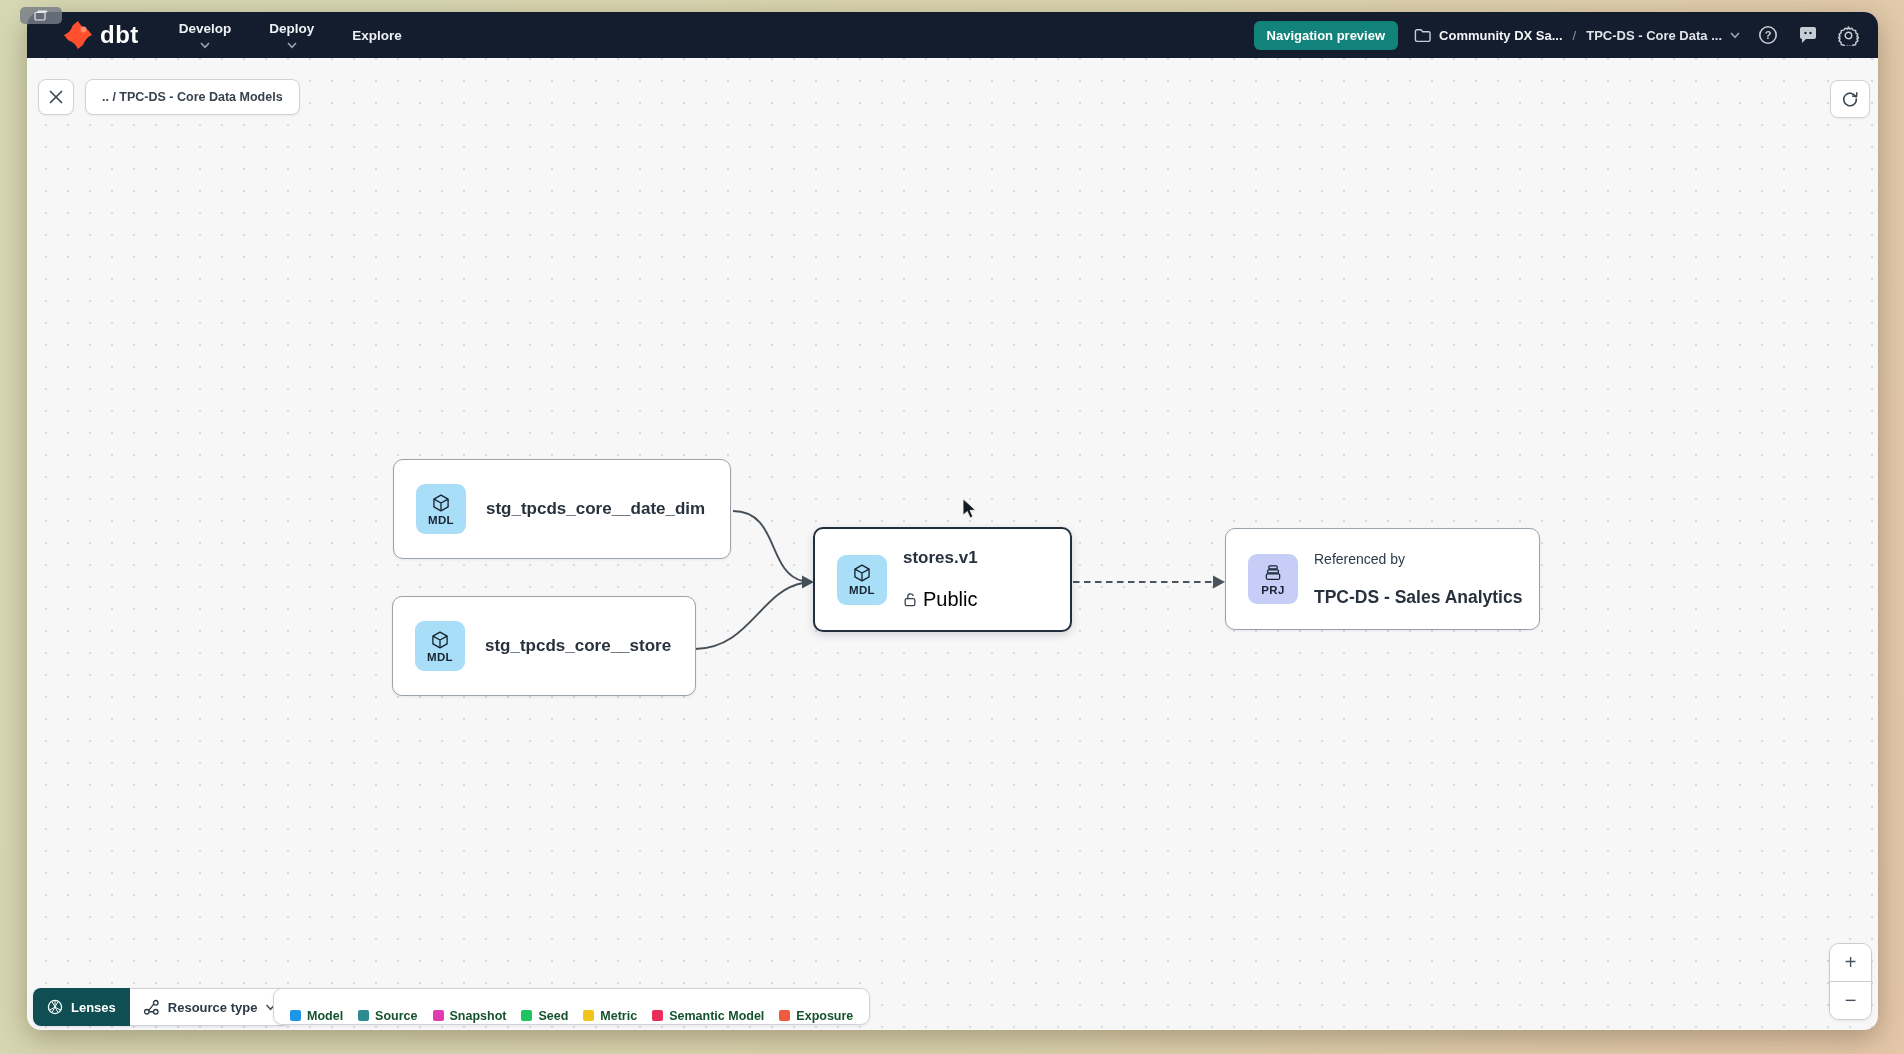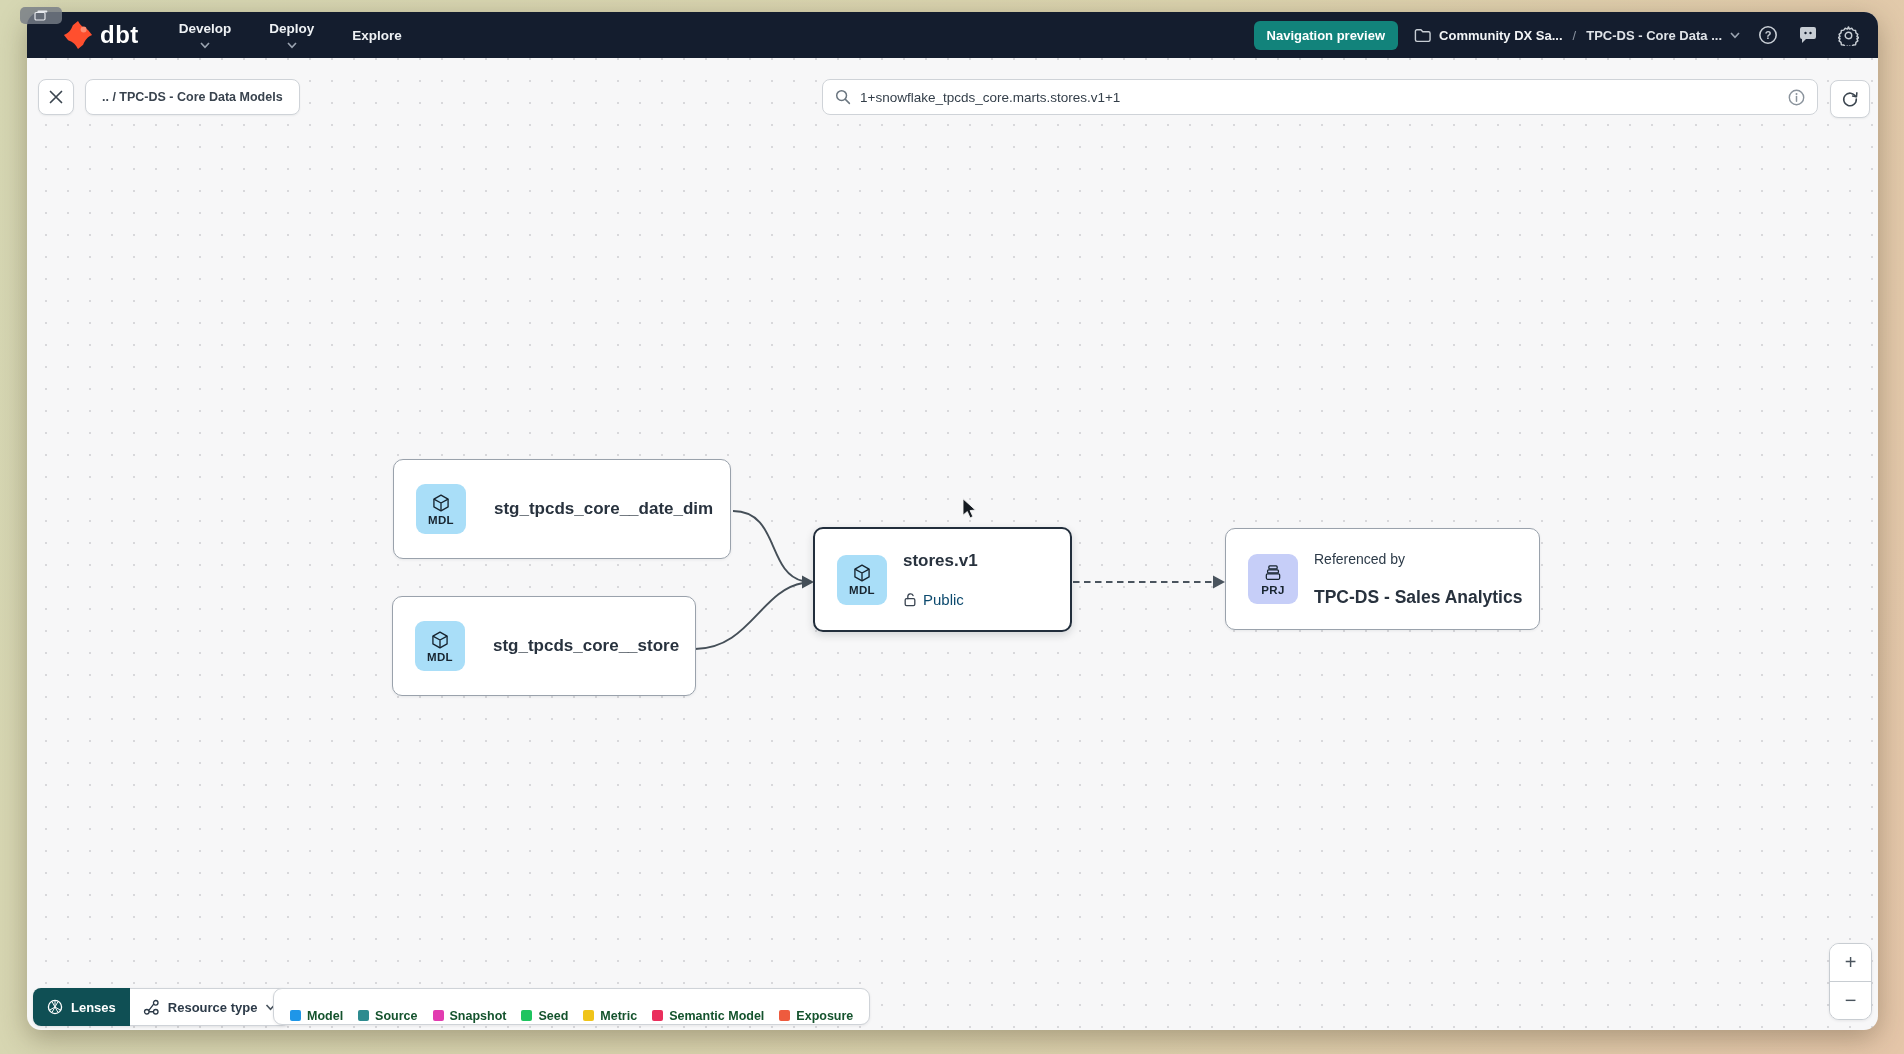--- a/index.html
+++ b/index.html
@@ -44,24 +44,24 @@
   .edges { position:absolute; left:0; top:0; width:1851px; height:1018px; z-index:5; pointer-events:none; }
   .node { position:absolute; background:#fff; border:1.2px solid #9aa2ac; border-radius:10px;
     display:flex; align-items:center; padding-left:22px; z-index:10; cursor:pointer;
     box-shadow:0 1px 3px rgba(20,30,40,.07); }
   .node.selected { border:2.4px solid #222e3c; box-shadow:0 3px 8px rgba(20,30,40,.16); }
   .node-icon { width:50px; height:50px; border-radius:9px; display:flex; flex-direction:column;
     align-items:center; justify-content:center; gap:1px; flex:none; }
   .node-icon.mdl { background:#a9def8; }
   .node-icon.prj { background:#c6cef8; }
   .node-icon .badge { font-size:11.5px; font-weight:700; color:#17242f; letter-spacing:.3px; }
-  .node-title { font-size:17px; font-weight:600; color:#28323e; margin-left:28px; white-space:nowrap; }
+  .node-title { font-size:17px; font-weight:600; color:#28323e; margin-left:20px; white-space:nowrap; }
   .node-text { margin-left:16px; display:flex; flex-direction:column; gap:20px; }
   .node-text .t1 { font-size:17px; font-weight:600; color:#28323e; }
-  .node-sub { display:flex; align-items:center; gap:6px; font-size:15px; color:#0c4a6e; }
+  .node-sub { display:flex; align-items:center; gap:6px; font-size:20px; color:#000000; }
   .node-kicker { font-size:14px; color:#2c3a48; }
   .node-text .t2 { font-size:17.5px; font-weight:600; color:#28323e; white-space:nowrap; }
   
   .footer-group { position:absolute; left:6px; top:976px; display:flex; z-index:20;
     border-radius:8px; box-shadow:0 1px 3px rgba(20,30,40,.10); }
   .lenses-btn { display:flex; align-items:center; gap:8px; background:#0f4f54; color:#fff;
     font-size:13px; font-weight:700; padding:0 14px; height:38px; border-radius:8px 0 0 8px; cursor:pointer; }
   .restype-btn { display:flex; align-items:center; gap:8px; background:#fff; border:1px solid #cfd3d8;
     border-left:none; color:#2c3a48; font-size:13px; font-weight:700; padding:0 13px; height:38px;
     border-radius:0 8px 8px 0; cursor:pointer; }
@@ -147,32 +147,20 @@
     </div>
 
     <div class="btn-card close-btn">
       <svg width="14" height="14" viewBox="0 0 14 14">
         <path d="M1.5 1.5 L12.5 12.5 M12.5 1.5 L1.5 12.5" stroke="#3c4650" stroke-width="1.7" stroke-linecap="round"></path>
       </svg>
     </div>
     <div class="btn-card crumb-pill">
       <span>.. / TPC-DS - Core Data Models</span>
     </div>
-    <div class="searchbar">
-      <svg width="16" height="16" viewBox="0 0 16 16">
-        <circle cx="6.6" cy="6.6" r="4.9" fill="none" stroke="#6b7680" stroke-width="1.5"></circle>
-        <path d="M10.4 10.4 L14.4 14.4" stroke="#6b7680" stroke-width="1.5" stroke-linecap="round"></path>
-      </svg>
-      <input type="text" value="1+snowflake_tpcds_core.marts.stores.v1+1" style="">
-      <svg width="17" height="17" viewBox="0 0 17 17">
-        <circle cx="8.5" cy="8.5" r="7.2" fill="none" stroke="#8a939c" stroke-width="1.4"></circle>
-        <circle cx="8.5" cy="4.9" r="1" fill="#8a939c"></circle>
-        <path d="M8.5 7.4 V12.2" stroke="#8a939c" stroke-width="1.5" stroke-linecap="round"></path>
-      </svg>
-    </div>
     <div class="btn-card refresh-btn">
       <svg width="18" height="18" viewBox="0 0 20 20">
         <path d="M16.2 7.2 A7 7 0 1 0 17 10" fill="none" stroke="#3c4650" stroke-width="1.7" stroke-linecap="round"></path>
         <path d="M17.6 3.2 L17.2 7.6 L12.9 6.8" fill="none" stroke="#3c4650" stroke-width="1.7" stroke-linecap="round" stroke-linejoin="round"></path>
       </svg>
     </div>
 
     <svg class="edges" viewBox="0 0 1851 1018">
       <path d="M706 499 C 752 499, 740 561, 776 569" fill="none" stroke="#454f58" stroke-width="1.9"></path>
       <path d="M668 637 C 722 637, 734 578, 776 571" fill="none" stroke="#454f58" stroke-width="1.9"></path>

